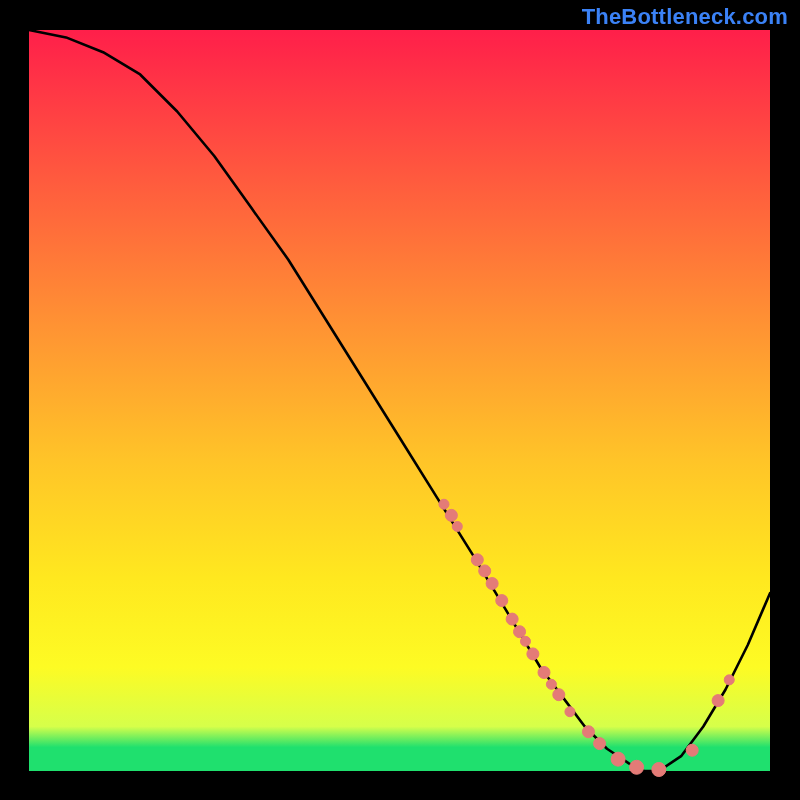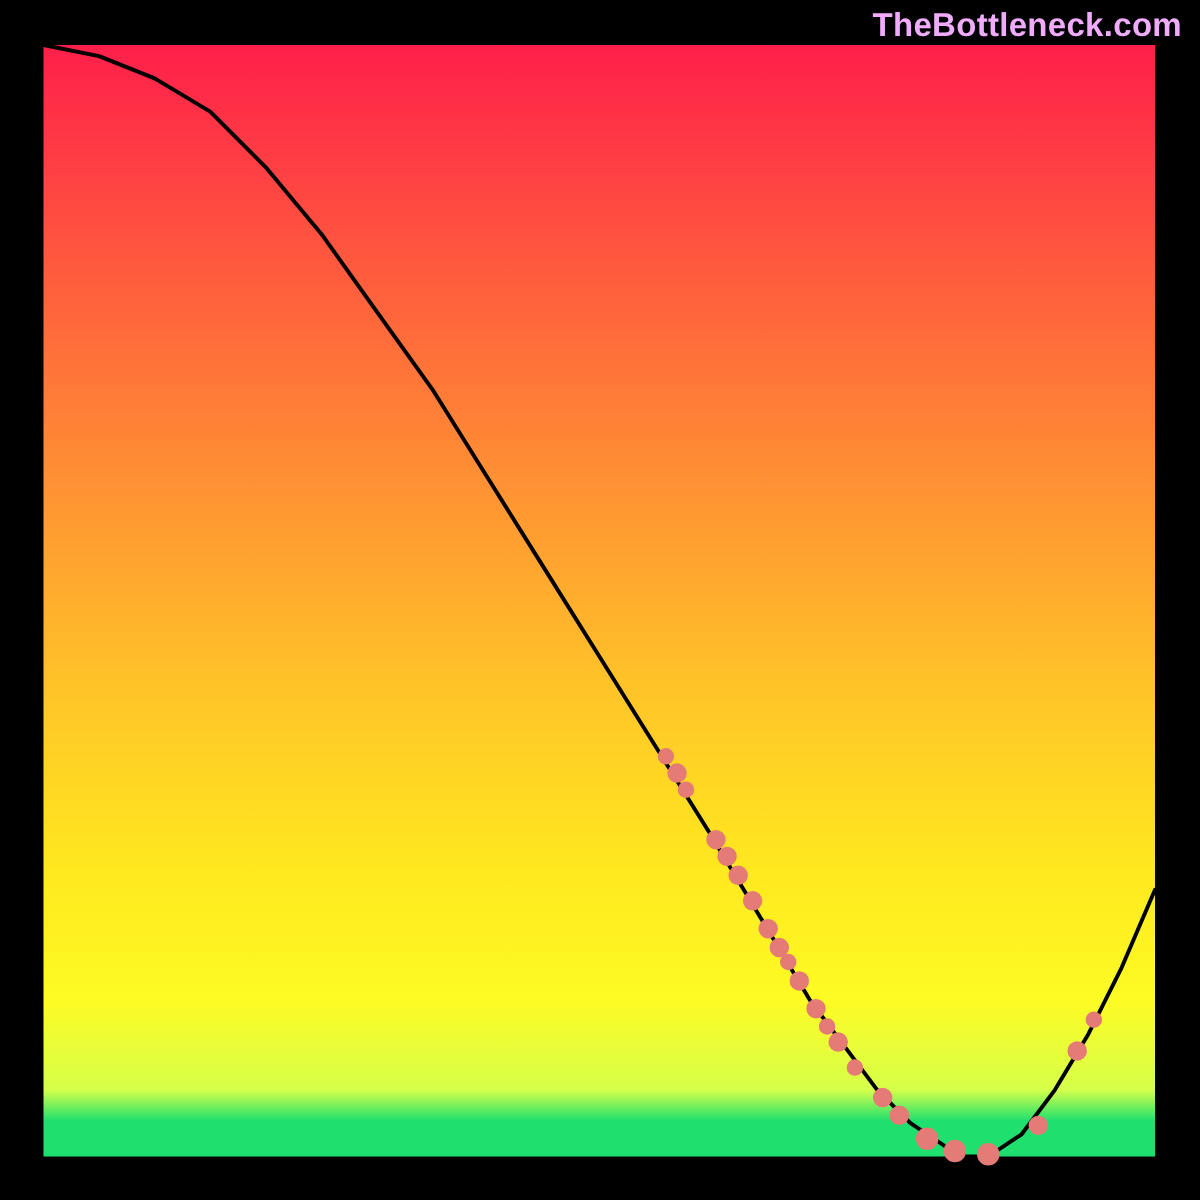--- a/index.html
+++ b/index.html
@@ -34,21 +34,21 @@
       var(--c7) 100%
     );
   }
   .watermark {
     position: absolute;
     top: 4px;
     right: 12px;
     font-family: Arial, Helvetica, sans-serif;
     font-size: 22px;
     font-weight: 700;
-    color: #f0abfc;
+    color: #3b82f6;
     letter-spacing: 0.2px;
     user-select: none;
   }
   svg.overlay {
     position: absolute;
     left: 29px;
     top: 30px;
     width: 741px;
     height: 741px;
     overflow: visible;

